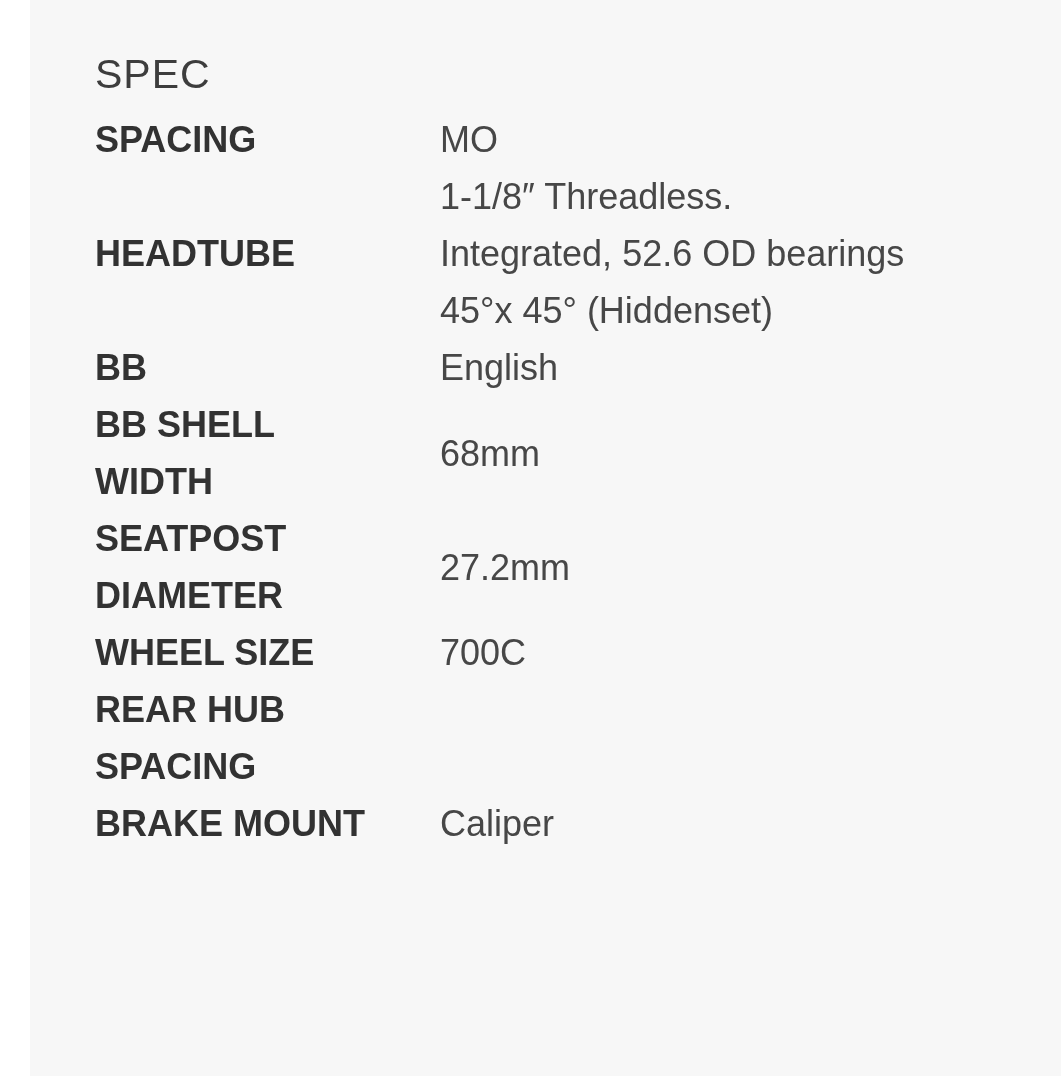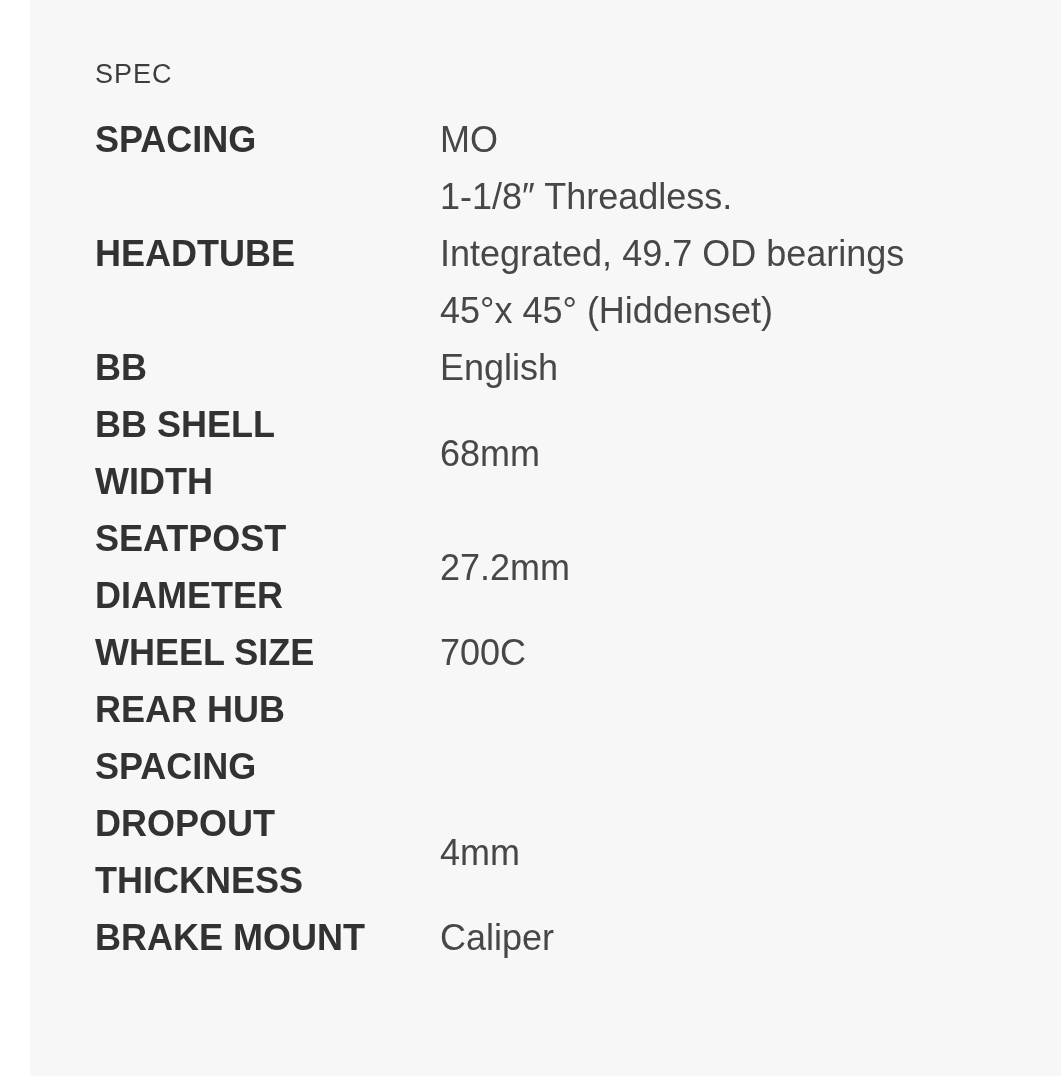--- a/index.html
+++ b/index.html
@@ -15,21 +15,21 @@
   }
   .page {
     margin-left: 30px;
     height: 1076px;
     box-sizing: border-box;
     background: var(--panel-bg, #f7f7f7);
     padding: 50px 40px 0 65px;
   }
   .spec-title {
     margin: 0 0 12px 0;
-    font-size: 27px;
+    font-size: 41px;
     font-weight: 400;
     line-height: 49px;
     letter-spacing: 1px;
     color: var(--heading-color, #3d3d3d);
   }
   .spec-table {
     display: block;
   }
   .spec-row {
     display: flex;
@@ -68,21 +68,21 @@
           <div class="line">MO</div>
         </div>
   </div>
 
   <div class="spec-row">
     <div class="spec-label">
           <div class="line">HEADTUBE</div>
         </div>
     <div class="spec-value">
           <div class="line">1-1/8″ Threadless.</div>
-          <div class="line">Integrated, 49.7 OD bearings</div>
+          <div class="line">Integrated, 52.6 OD bearings</div>
           <div class="line">45°x 45° (Hiddenset)</div>
         </div>
   </div>
 
   <div class="spec-row">
     <div class="spec-label">
           <div class="line">BB</div>
         </div>
     <div class="spec-value">
           <div class="line">English</div>
@@ -118,29 +118,20 @@
         </div>
   </div>
 
   <div class="spec-row">
     <div class="spec-label">
           <div class="line">REAR HUB</div>
           <div class="line">SPACING</div>
         </div>
   </div>
 
-  <div class="spec-row">
-    <div class="spec-label">
-          <div class="line">DROPOUT</div>
-          <div class="line">THICKNESS</div>
-        </div>
-    <div class="spec-value">
-          <div class="line">4mm</div>
-        </div>
-  </div>
 
   <div class="spec-row">
     <div class="spec-label">
           <div class="line">BRAKE MOUNT</div>
         </div>
     <div class="spec-value">
           <div class="line">Caliper</div>
         </div>
   </div>
 </div>

